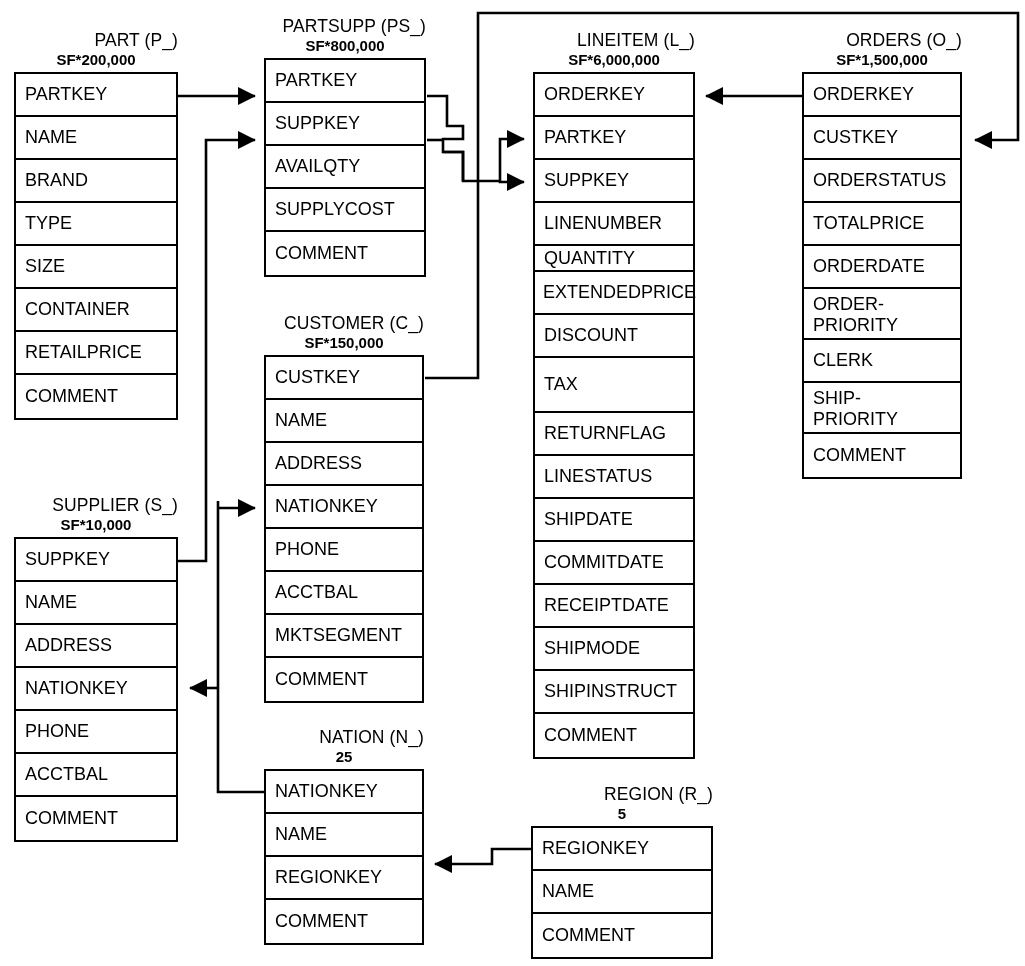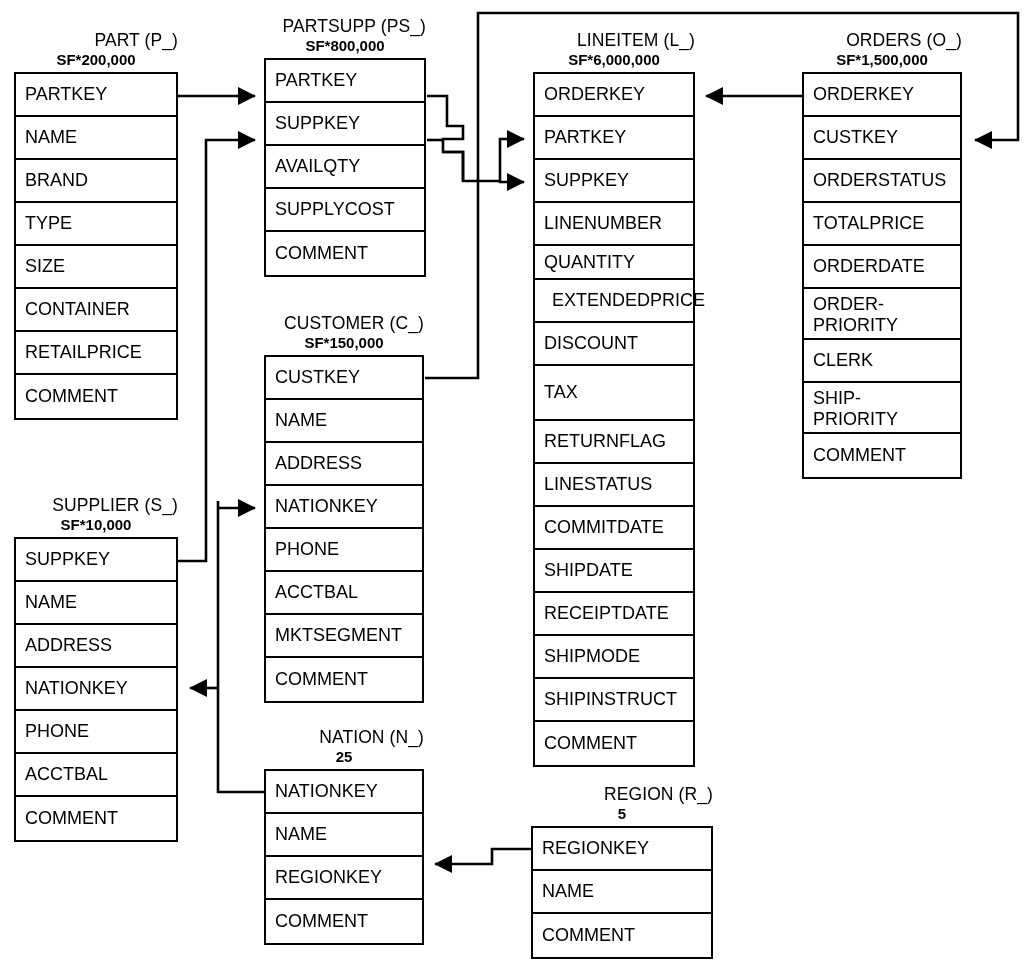--- a/index.html
+++ b/index.html
@@ -96,28 +96,28 @@
   </div>
 
   <div class="entity" style="left:533px;top:30px;width:162px;">
     <div class="ent-title">LINEITEM (L_)</div>
     <div class="ent-card">SF*6,000,000</div>
     <div class="ent-box">
       <div class="attr" style="height:43px">ORDERKEY</div>
       <div class="attr" style="height:43px">PARTKEY</div>
       <div class="attr" style="height:43px">SUPPKEY</div>
       <div class="attr" style="height:43px">LINENUMBER</div>
-      <div class="attr" style="height:34px">QUANTITY</div>
-      <div class="attr" style="height:43px;padding-left:17px">EXTENDEDPRICE</div>
+      <div class="attr" style="height:26px">QUANTITY</div>
+      <div class="attr" style="height:43px;padding-left:8px">EXTENDEDPRICE</div>
       <div class="attr" style="height:43px">DISCOUNT</div>
       <div class="attr" style="height:55px">TAX</div>
       <div class="attr" style="height:43px">RETURNFLAG</div>
       <div class="attr" style="height:43px">LINESTATUS</div>
+      <div class="attr" style="height:43px">SHIPDATE</div>
       <div class="attr" style="height:43px">COMMITDATE</div>
-      <div class="attr" style="height:43px">SHIPDATE</div>
       <div class="attr" style="height:43px">RECEIPTDATE</div>
       <div class="attr" style="height:43px">SHIPMODE</div>
       <div class="attr" style="height:43px">SHIPINSTRUCT</div>
       <div class="attr" style="height:43px">COMMENT</div>
     </div>
   </div>
 
   <div class="entity" style="left:802px;top:30px;width:160px;">
     <div class="ent-title">ORDERS (O_)</div>
     <div class="ent-card">SF*1,500,000</div>

